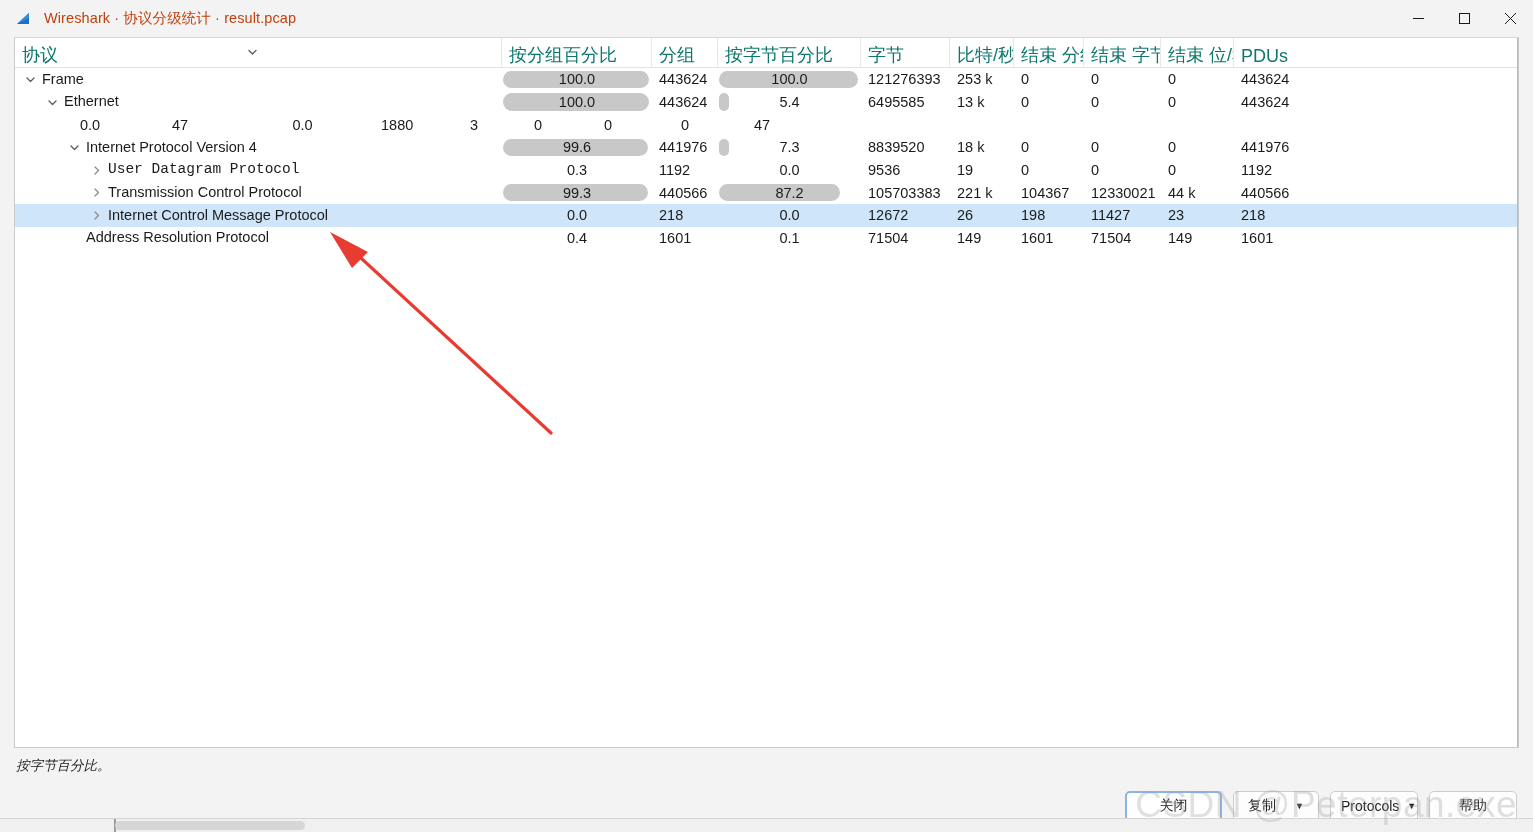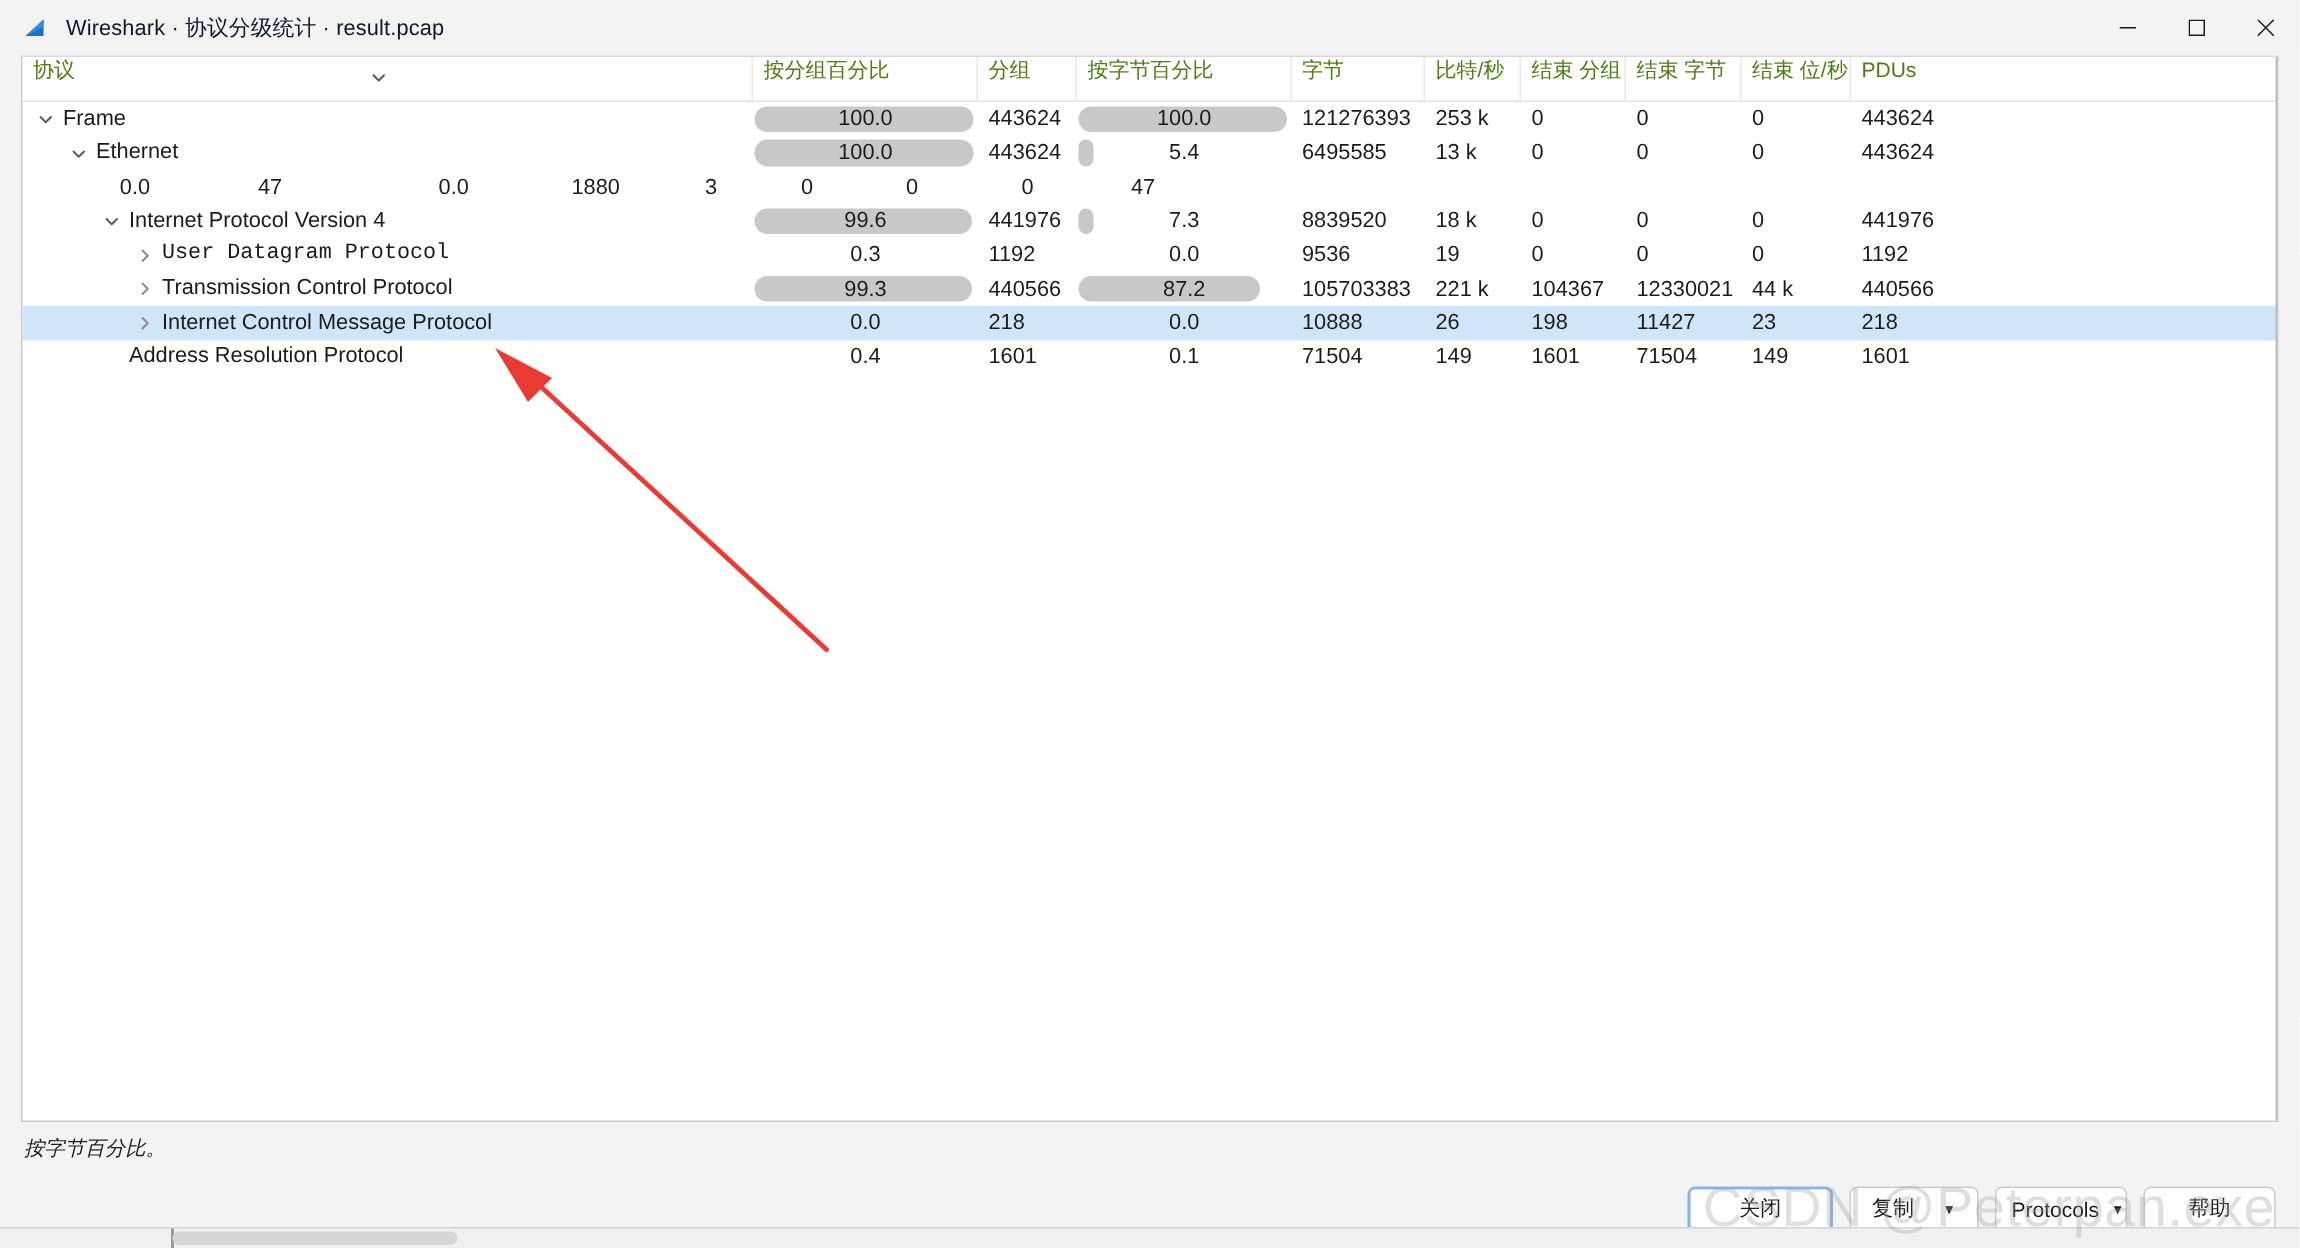--- a/index.html
+++ b/index.html
@@ -32,21 +32,21 @@
   }
   .title-left {
     display: flex;
     align-items: center;
     padding-left: 14px;
     gap: 10px;
   }
   .app-icon { width: 20px; height: 20px; position: relative; }
   .title-text {
     font-size: 14.5px;
-    color: #0f172a;
+    color: #c2410c;
     letter-spacing: 0.1px;
     white-space: nowrap;
   }
   .win-controls {
     position: absolute;
     right: 0; top: 0;
     height: 37px;
     display: flex;
   }
   .win-btn {
@@ -76,24 +76,24 @@
 
   
   .hdr-row {
     display: flex;
     height: 30px;
     background: #ffffff;
     border-bottom: 1px solid #e2e2e2;
     position: relative;
   }
   .hdr-cell {
-    font-size: 14px;
-    color: #4d7c0f;
-    display: flex;
-    align-items: flex-start;
+    font-size: 18px;
+    color: #0f766e;
+    display: flex;
+    align-items: flex-end;
     padding-left: 7px;
     border-right: 1px solid #e8e8e8;
     position: relative;
     white-space: nowrap;
     overflow: hidden;
   }
   .hdr-cell .sort-chevron {
     position: absolute;
     left: 232px;
     top: 50%;
@@ -591,21 +591,21 @@
             <div class="cell pct" style="width: 150px; flex: 0 0 150px;">
               <span class="pct-text">0.0</span>
             </div>
             <div class="cell num" style="width: 66px; flex: 0 0 66px;">
               <span>218</span>
             </div>
             <div class="cell pct" style="width: 143px; flex: 0 0 143px;">
               <span class="pct-text">0.0</span>
             </div>
             <div class="cell num" style="width: 89px; flex: 0 0 89px;">
-              <span>10888</span>
+              <span>12672</span>
             </div>
             <div class="cell num" style="width: 64px; flex: 0 0 64px;">
               <span>26</span>
             </div>
             <div class="cell num" style="width: 70px; flex: 0 0 70px;">
               <span>198</span>
             </div>
             <div class="cell num" style="width: 77px; flex: 0 0 77px;">
               <span>11427</span>
             </div>

